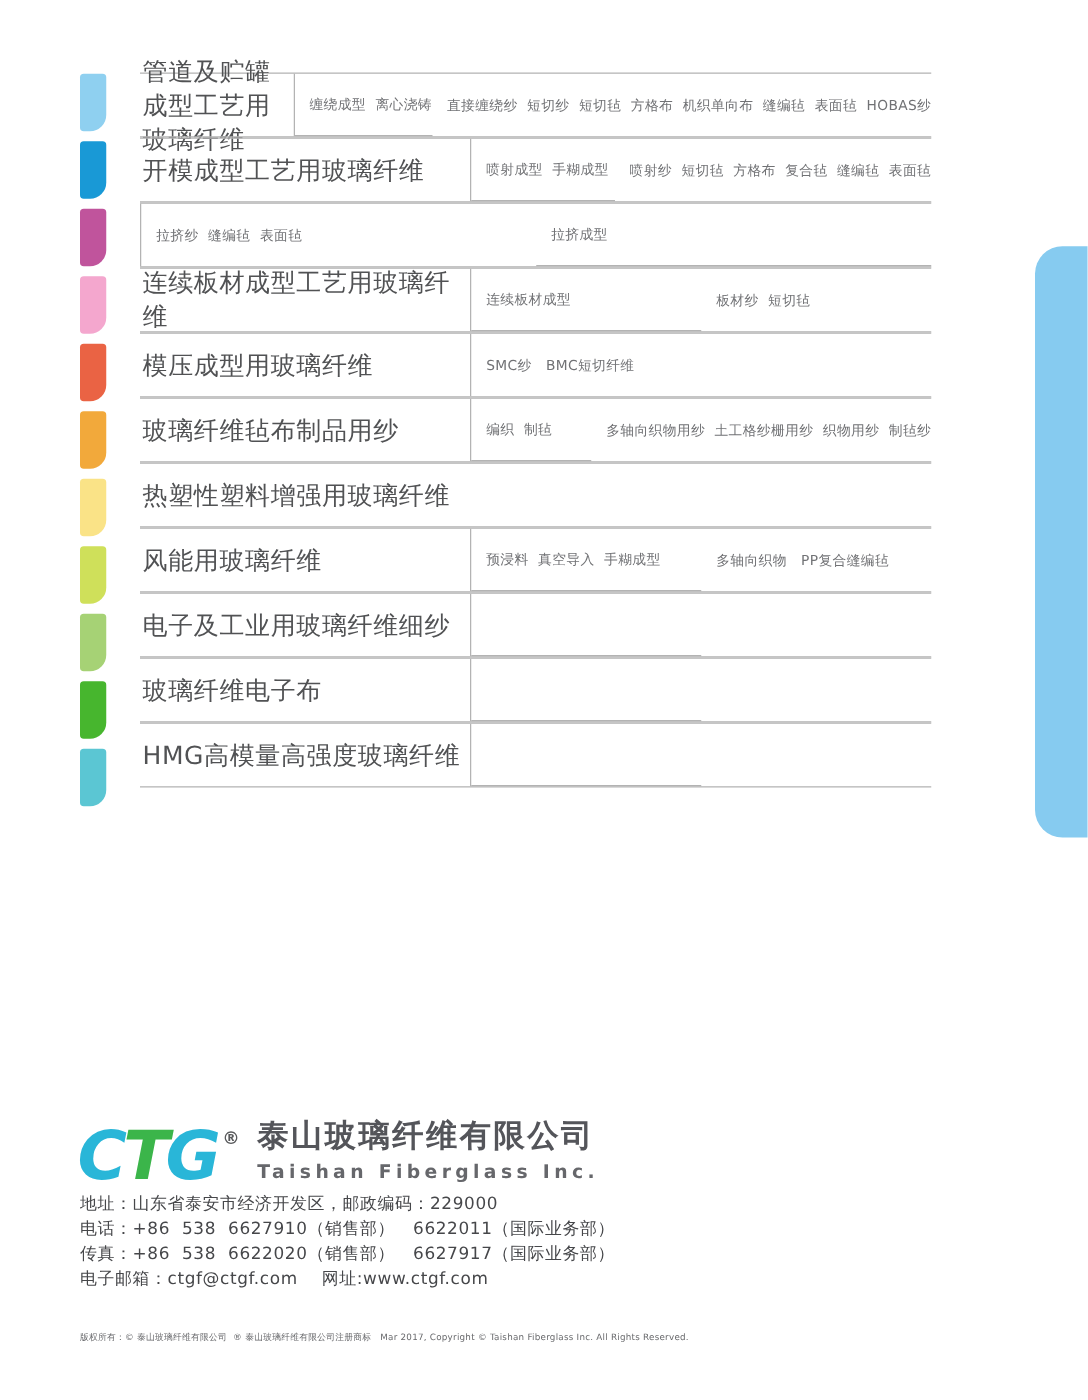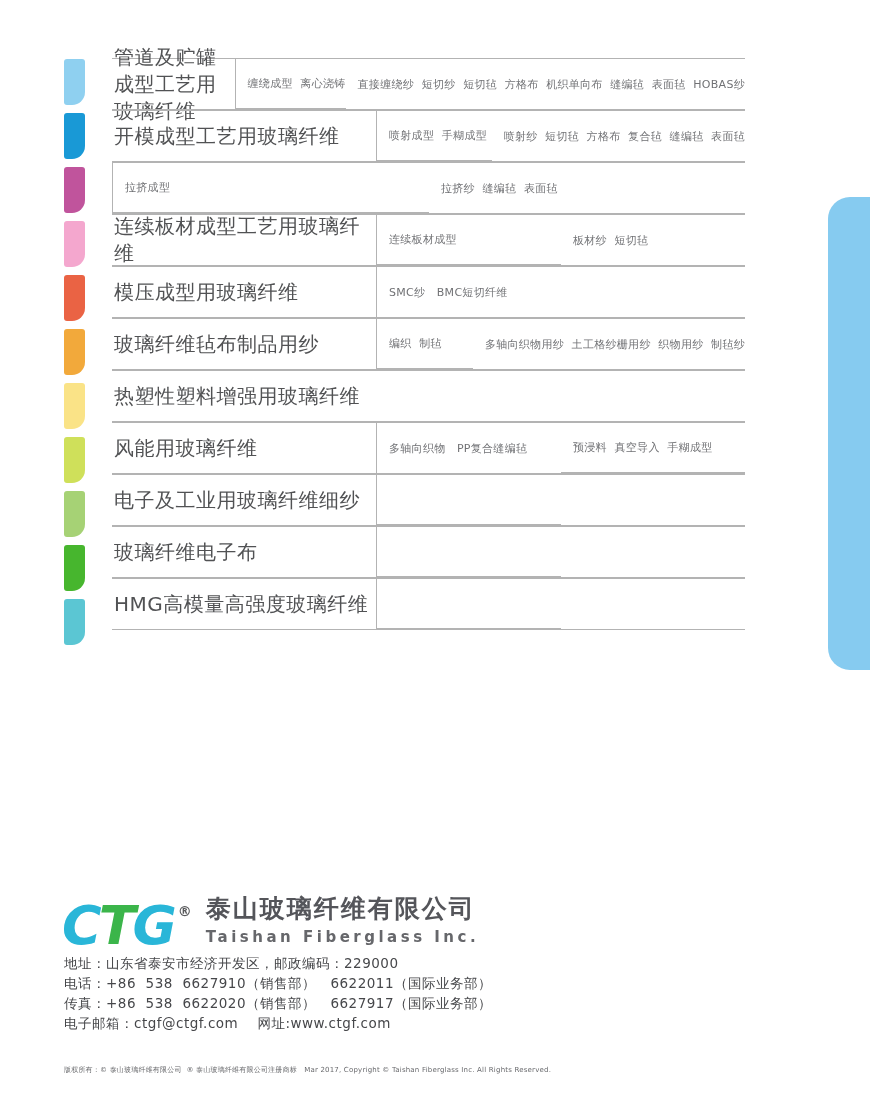--- a/index.html
+++ b/index.html
@@ -74,22 +74,22 @@
       <div class="group">
         <div class="cat">开模成型工艺用玻璃纤维</div>
         <div class="prods">
           <div class="prow r1">喷射成型  手糊成型</div>
           <div class="prow">喷射纱  短切毡  方格布  复合毡  缝编毡  表面毡</div>
         </div>
       </div>
       <div class="sep"></div>
       <div class="group">
         <div class="prods">
+          <div class="prow">拉挤纱  缝编毡  表面毡</div>
           <div class="prow r1">拉挤成型</div>
-          <div class="prow">拉挤纱  缝编毡  表面毡</div>
         </div>
       </div>
       <div class="sep"></div>
       <div class="group">
         <div class="cat">连续板材成型工艺用玻璃纤维</div>
         <div class="prods">
           <div class="prow r1">连续板材成型</div>
           <div class="prow">板材纱  短切毡</div>
         </div>
       </div>
@@ -109,22 +109,22 @@
         </div>
       </div>
       <div class="sep"></div>
       <div class="group">
         <div class="cat">热塑性塑料增强用玻璃纤维</div>
       </div>
       <div class="sep"></div>
       <div class="group">
         <div class="cat">风能用玻璃纤维</div>
         <div class="prods">
+          <div class="prow r1">预浸料  真空导入  手糊成型</div>
           <div class="prow">多轴向织物   PP复合缝编毡</div>
-          <div class="prow r1">预浸料  真空导入  手糊成型</div>
         </div>
       </div>
       <div class="sep"></div>
       <div class="group">
         <div class="cat">电子及工业用玻璃纤维细纱</div>
         <div class="prods">
           <div class="prow r1"></div>
           <div class="prow"></div>
         </div>
       </div>

